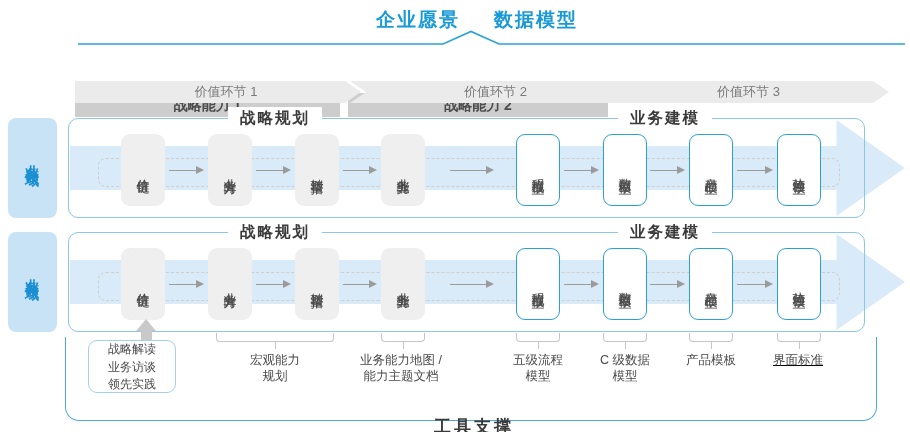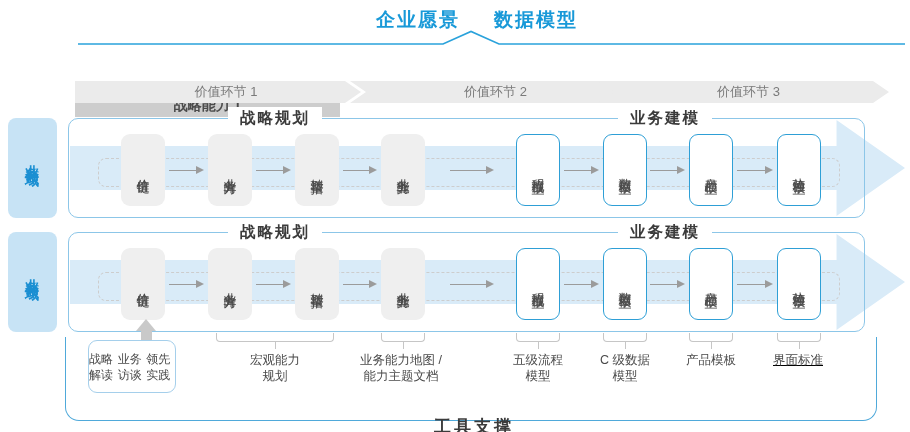--- a/index.html
+++ b/index.html
@@ -39,21 +39,21 @@
   .box-blue { background:#ffffff; border:1.5px solid #2e9fd6; }
   .harrow { position:absolute; top:52px; height:0; border-top:1.5px solid #9b9b9b; }
   .harrow::after { content:""; position:absolute; right:-2px; top:-5px; width:0; height:0;
     border-top:4.5px solid transparent; border-bottom:4.5px solid transparent; border-left:8px solid #9b9b9b; }
 
   
   .up-arrow-head { position:absolute; left:136px; top:319px; width:0; height:0;
     border-left:10px solid transparent; border-right:10px solid transparent; border-bottom:12px solid #c9c9c9; }
   .up-arrow-stem { position:absolute; left:141px; top:330px; width:11px; height:11px; background:#c9c9c9; }
   .practice-box { position:absolute; left:88px; top:340px; width:88px; height:53px; border:1.4px solid #a5cfeb; border-radius:9px;
-    display:flex; flex-direction:row; align-items:center; justify-content:flex-end; }
+    display:flex; flex-direction:column; align-items:center; justify-content:space-between; }
   .practice-box div { font-size:12px; line-height:16px; color:#4a4a4a; }
   .brace { position:absolute; top:333px; height:9px; border-left:1.4px solid #c6c6c6; border-right:1.4px solid #c6c6c6;
     border-bottom:1.4px solid #c6c6c6; border-radius:0 0 4px 4px; }
   .brace::after { content:""; position:absolute; left:50%; top:100%; height:8px; border-left:1.4px solid #c6c6c6; }
   .note-label { position:absolute; top:352px; transform:translateX(-50%); width:max-content; text-align:center; }
   .note-label div { font-size:12.5px; line-height:16px; color:#4a4a4a; }
   .note-label div:empty { display:none; }
 
   
   .tray { position:absolute; left:65px; top:337px; width:812px; height:84px;
@@ -70,20 +70,21 @@
   <svg class="top-line" width="910" height="50">
     <path d="M78,44 L443,44 L471,31.5 L499,44 L905,44" fill="none" stroke="#2aa2db" stroke-width="1.6"></path>
   </svg>
 
   <div class="title-row">
     <span>企业愿景</span>
     <span>数据模型</span>
   </div>
 
   <div class="cap-bar" style="left:75px;width:265px;">战略能力 1</div>
+  <div class="cap-bar" style="left:348px;width:260px;">战略能力 2</div>
 
   <div class="chev chev-first" style="left:75px;width:286px;">价值环节 1</div>
   <div class="chev chev-mid" style="left:350px;width:281px;">价值环节 2</div>
   <div class="chev chev-mid" style="left:598px;width:291px;">价值环节 3</div>
 
   <div class="domain-label" style="top:118px;">业务领域 1</div>
   <div class="domain-label" style="top:232px;">业务领域 2</div>
 
   <div class="row" style="top:118px;">
     <div class="big-arrow"></div>

